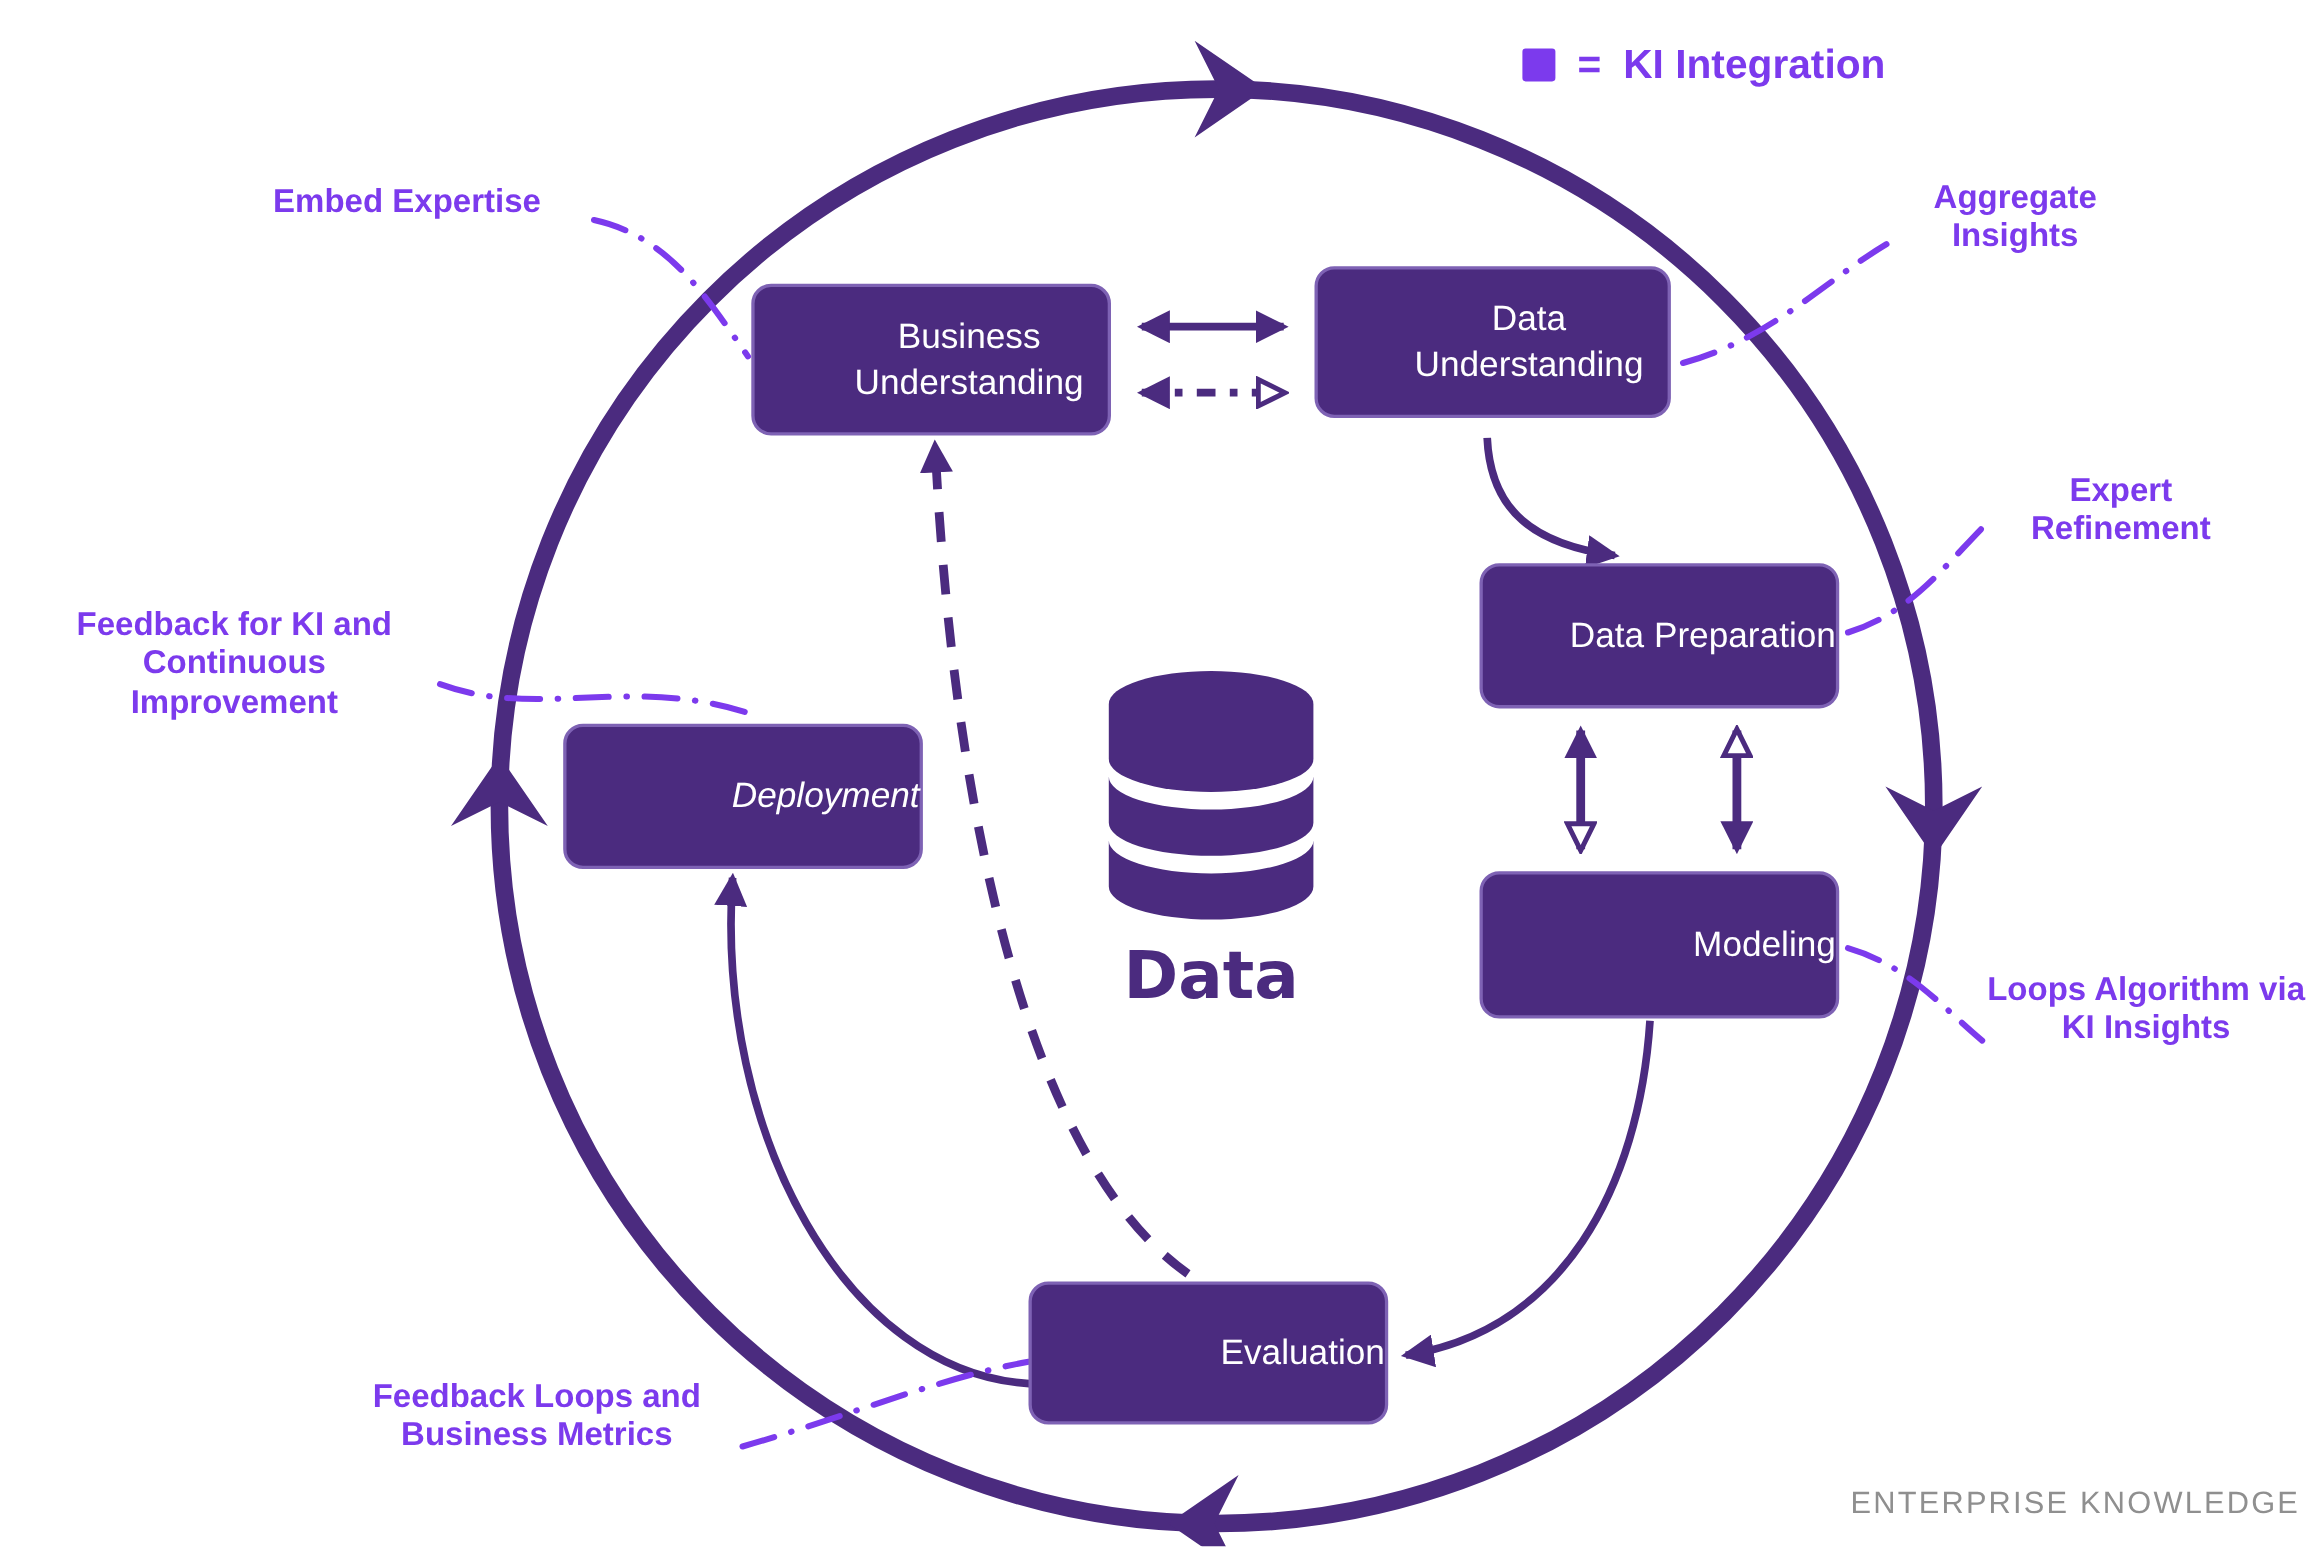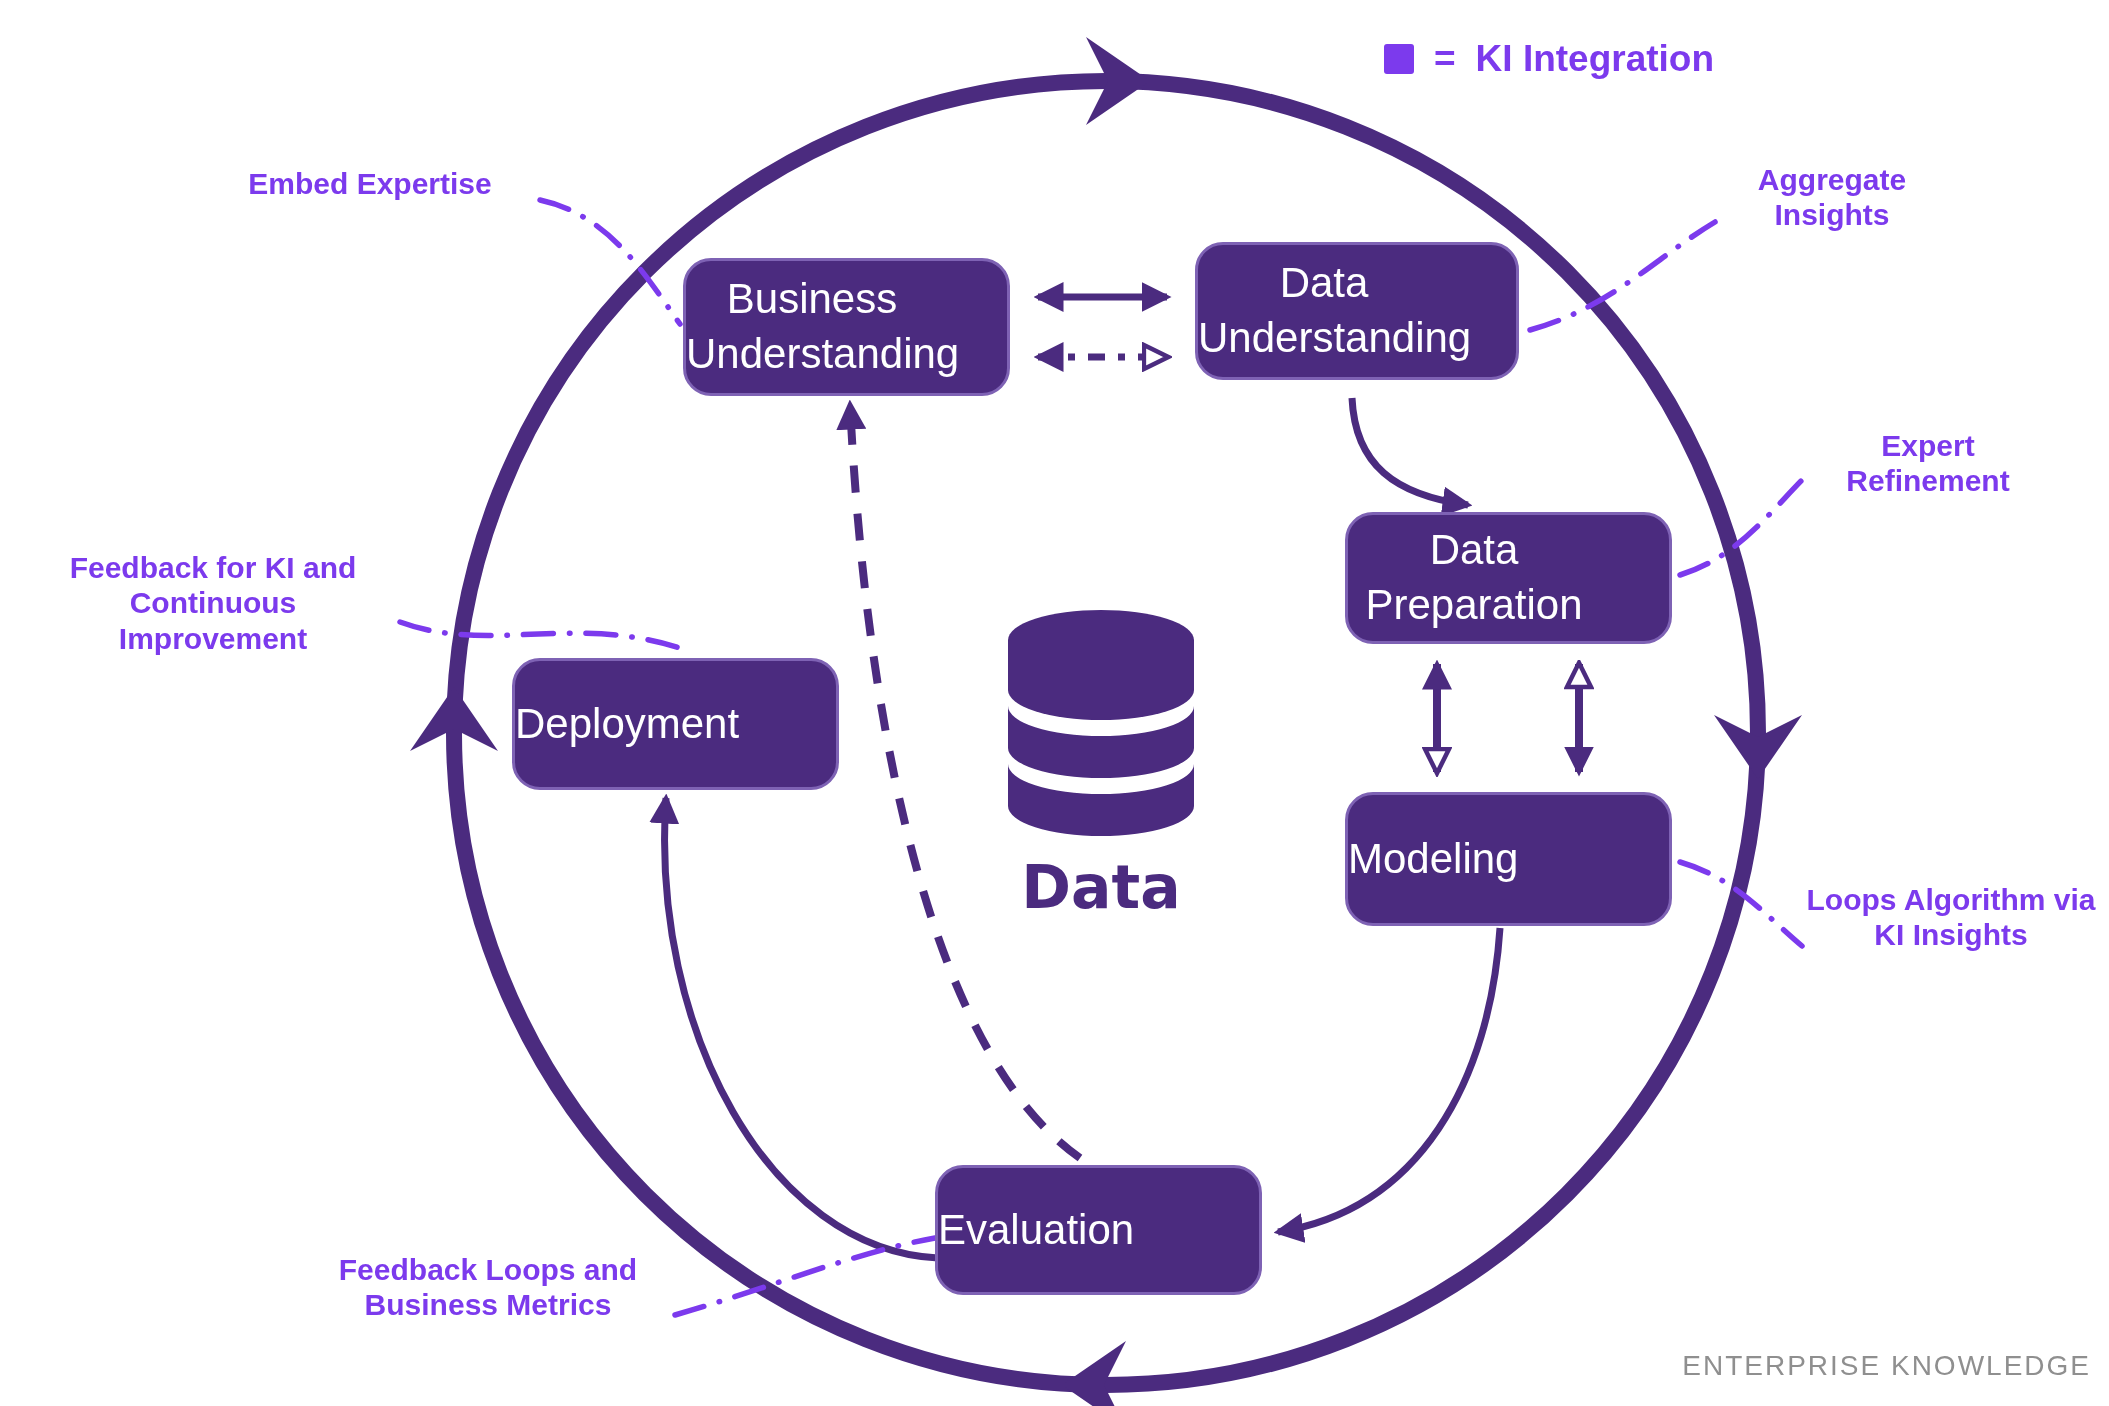--- a/index.html
+++ b/index.html
@@ -12,32 +12,32 @@
   
   .sp{stroke:var(--primary,#4b2b7f);}
   .fp{fill:var(--primary,#4b2b7f);}
   .fn{fill:none;}
   .open-head{fill:#ffffff;stroke:var(--primary,#4b2b7f);stroke-width:1.5;}
   .dashdot{stroke:var(--accent,#7c3aed);stroke-width:5.5;fill:none;
            stroke-dasharray:30 16 0.5 16;stroke-linecap:round;}
 
   
   .node{
-    position:absolute;display:flex;align-items:center;justify-content:flex-start;
+    position:absolute;display:flex;align-items:center;justify-content:flex-end;
     background:var(--primary,#4b2b7f);border:3px solid var(--primary-light,#7e62b4);
-    border-radius:28px;color:#ffffff;font-size:42px;line-height:1.3;text-align:center;
+    border-radius:18px;color:#ffffff;font-size:32px;line-height:1.3;text-align:center;
     box-sizing:border-box;
   }
   .node .label{max-width:252px;}
   .n-bu{left:683px;top:258px;width:327px;height:138px;}
   .n-du{left:1195px;top:242px;width:324px;height:138px;}
   .n-dp{left:1345px;top:512px;width:327px;height:132px;}
   .n-mo{left:1345px;top:792px;width:327px;height:134px;}
   .n-ev{left:935px;top:1165px;width:327px;height:130px;}
-  .n-de{left:512px;top:658px;width:327px;height:132px;}
+  .n-de{left:512px;top:658px;width:327px;height:132px;font-style:italic;}
 
   
   .annotation{
     position:absolute;color:var(--accent,#7c3aed);font-weight:700;font-size:30px;
     line-height:1.18;text-align:center;
   }
   .a-embed{left:200px;top:166px;width:340px;}
   .a-agg{left:1712px;top:162px;width:240px;}
   .a-exp{left:1808px;top:428px;width:240px;}
   .a-guide{left:1793px;top:882px;width:316px;}

